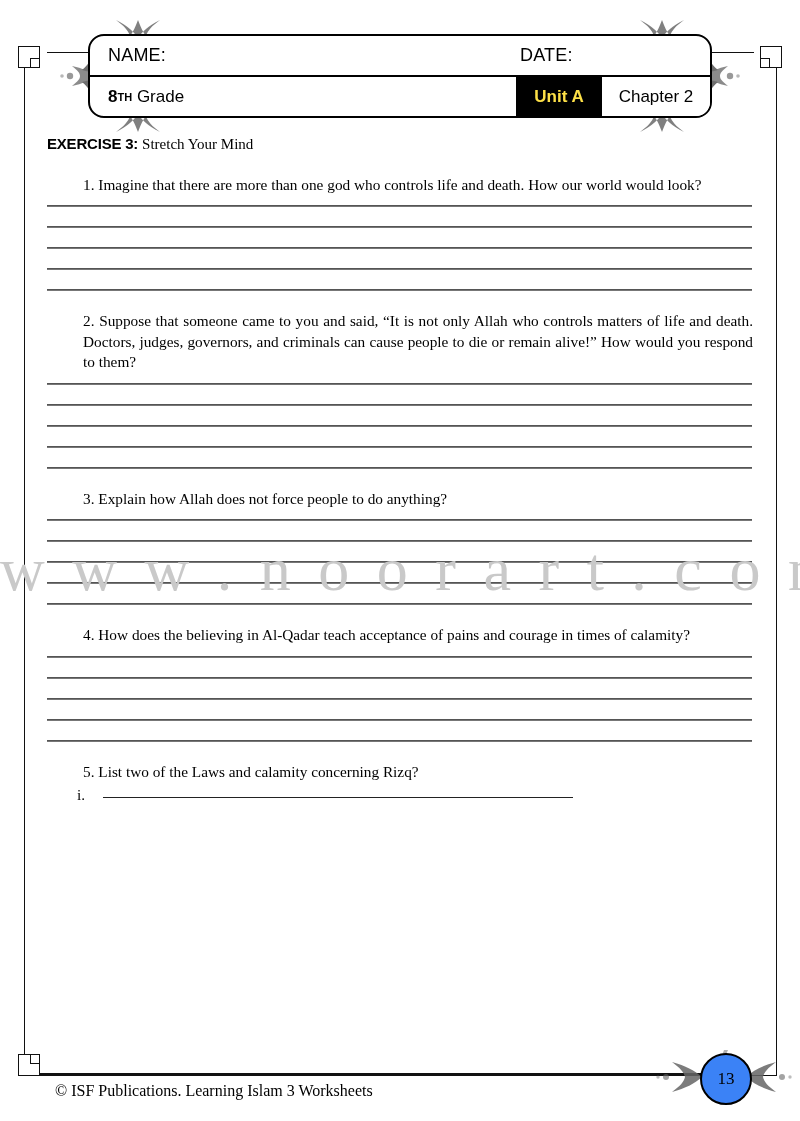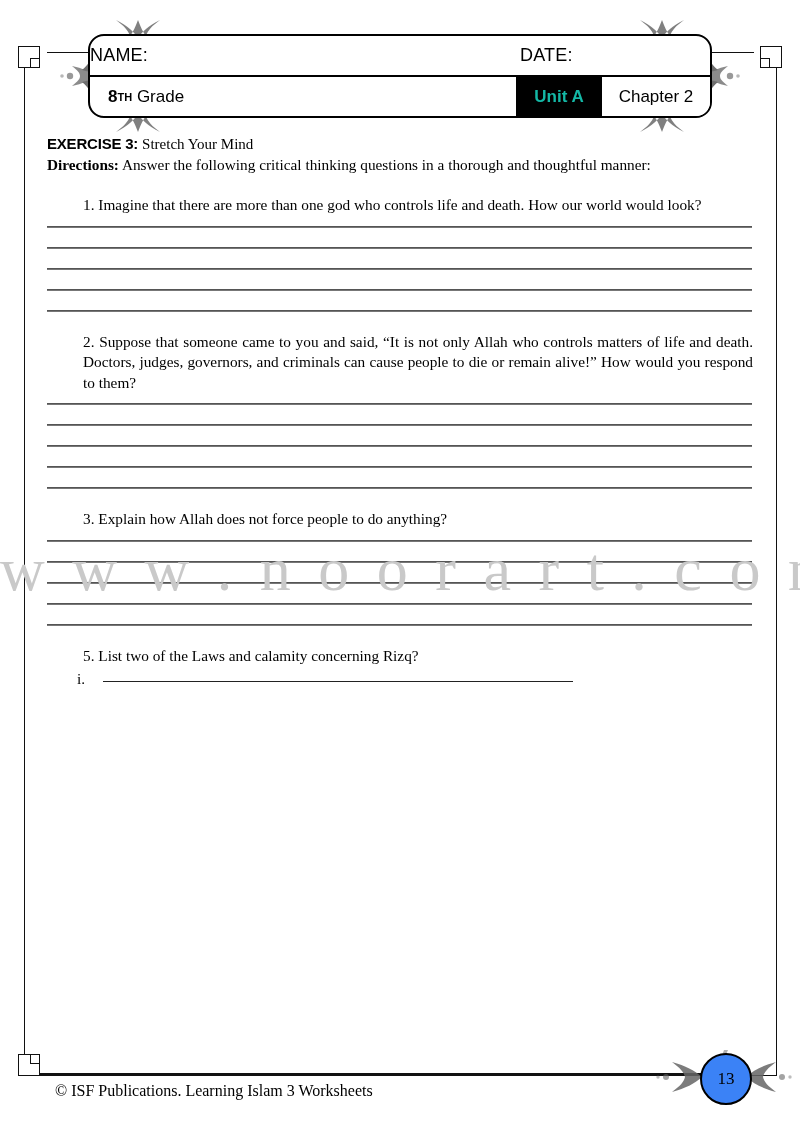--- a/index.html
+++ b/index.html
@@ -70,20 +70,21 @@
     border-bottom: 2.4px solid #000;
     box-sizing: border-box;
   }
   .header-row-bot {
     position: absolute;
     left: 0; top: 41px; right: 0; bottom: 0;
     display: flex;
     align-items: stretch;
   }
   .hdr-name {
+    padding-left: 18px;
     font-family: "Liberation Sans", sans-serif;
     font-size: 18px;
     letter-spacing: .2px;
   }
   .hdr-date {
     position: absolute;
     left: 430px;
     font-family: "Liberation Sans", sans-serif;
     font-size: 18px;
     letter-spacing: .2px;
@@ -100,21 +101,21 @@
     font-weight: bold;
   }
   .hdr-grade sup {
     font-size: 11px;
     font-weight: bold;
     vertical-align: super;
   }
   .hdr-unit {
     width: 86px;
     background: #000;
-    color: #14b8a6;
+    color: #fde047;
     display: flex;
     align-items: center;
     justify-content: center;
     font-family: "Liberation Sans", sans-serif;
     font-weight: bold;
     font-size: 17px;
   }
   .hdr-chapter {
     width: 108px;
     background: #fff;
@@ -134,21 +135,21 @@
 
   
   .content {
     position: absolute;
     left: 47px;
     top: 134px;
     width: 706px;
   }
   .ex-title {
     font-size: 15.5px;
-    margin-bottom: 0;
+    margin-bottom: 6px;
     line-height: 1.35;
   }
   .ex-title .lbl {
     font-family: "Liberation Sans", sans-serif;
     font-weight: bold;
     font-size: 15px;
     letter-spacing: -0.2px;
   }
   .ex-title .sub {
     font-family: "Liberation Serif", serif;
@@ -335,24 +336,20 @@
 
 <div class="watermark">w w w . n o o r a r t . c o m</div>
 
 <div class="content">
 
   <div class="ex-title">
     <span class="lbl">EXERCISE 3:</span>
     <span class="sub">Stretch Your Mind</span>
   </div>
 
-  <div class="directions">
-    <b>Directions:</b>
-    <span>Answer the following critical thinking questions in a thorough and thoughtful manner:</span>
-  </div>
 
   <div id="questions-host">
       <div class="q-block">
         <div class="question"><span>1.</span> <span>Imagine that there are more than one god who controls life and death.  How our world would look?</span></div>
         <div class="lines">
           <div class="ans-line"></div>
           <div class="ans-line"></div>
           <div class="ans-line"></div>
           <div class="ans-line"></div>
           <div class="ans-line"></div>
@@ -363,20 +360,30 @@
         <div class="lines">
           <div class="ans-line"></div>
           <div class="ans-line"></div>
           <div class="ans-line"></div>
           <div class="ans-line"></div>
           <div class="ans-line"></div>
         </div>
       </div>
       <div class="q-block">
         <div class="question"><span>3.</span> <span>Explain how Allah does not force people to do anything?</span></div>
+        <div class="lines">
+          <div class="ans-line"></div>
+          <div class="ans-line"></div>
+          <div class="ans-line"></div>
+          <div class="ans-line"></div>
+          <div class="ans-line"></div>
+        </div>
+      </div>
+      <div class="q-block">
+        <div class="question"><span>4.</span> <span>How does the believing in Al-Qadar teach acceptance of pains and courage in times of calamity?</span></div>
         <div class="lines">
           <div class="ans-line"></div>
           <div class="ans-line"></div>
           <div class="ans-line"></div>
           <div class="ans-line"></div>
           <div class="ans-line"></div>
         </div>
       </div>
       <div class="q-block">
         <div class="question"><span>5.</span> <span>List two of the Laws and calamity concerning Rizq?</span></div>

